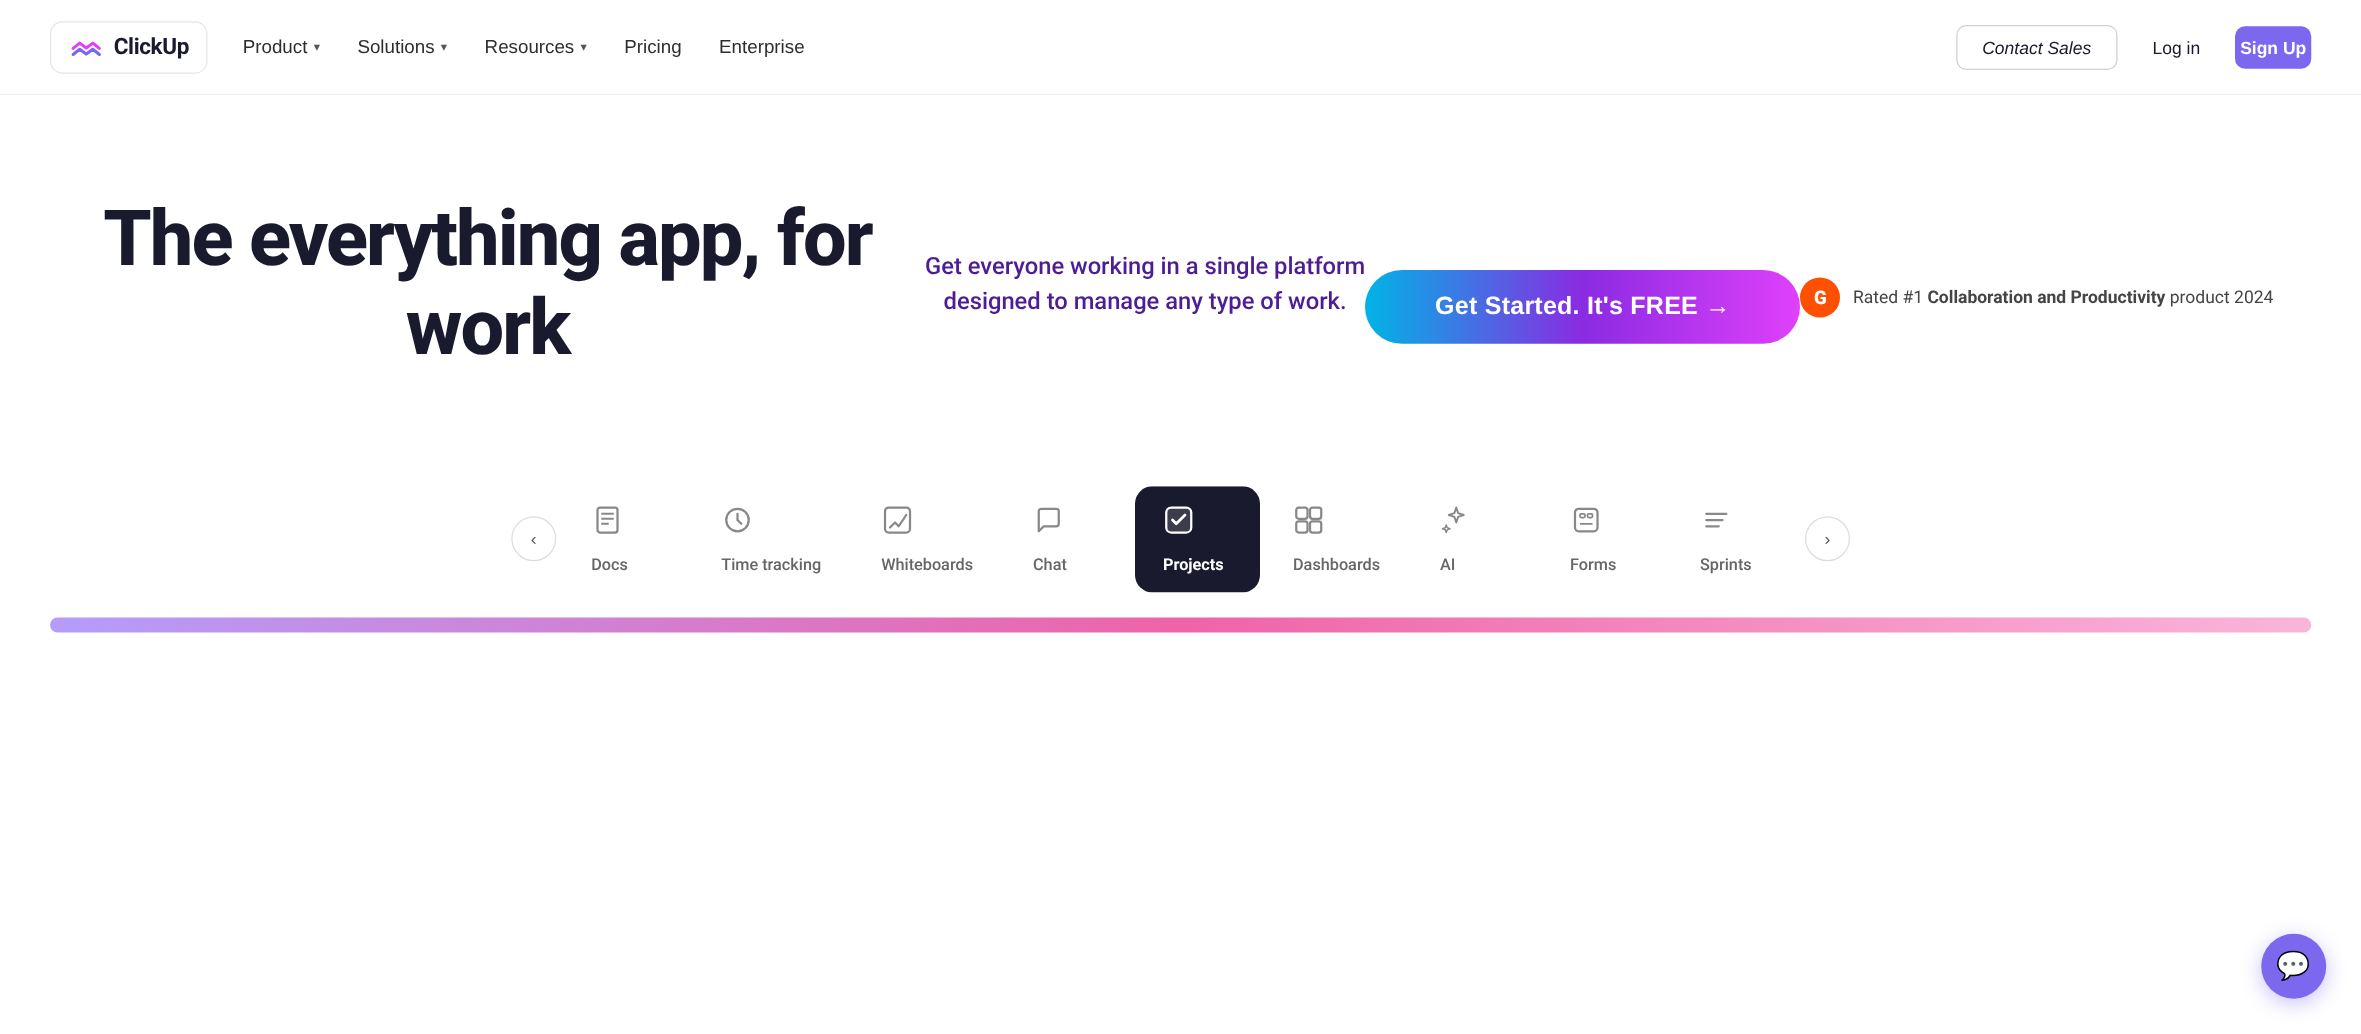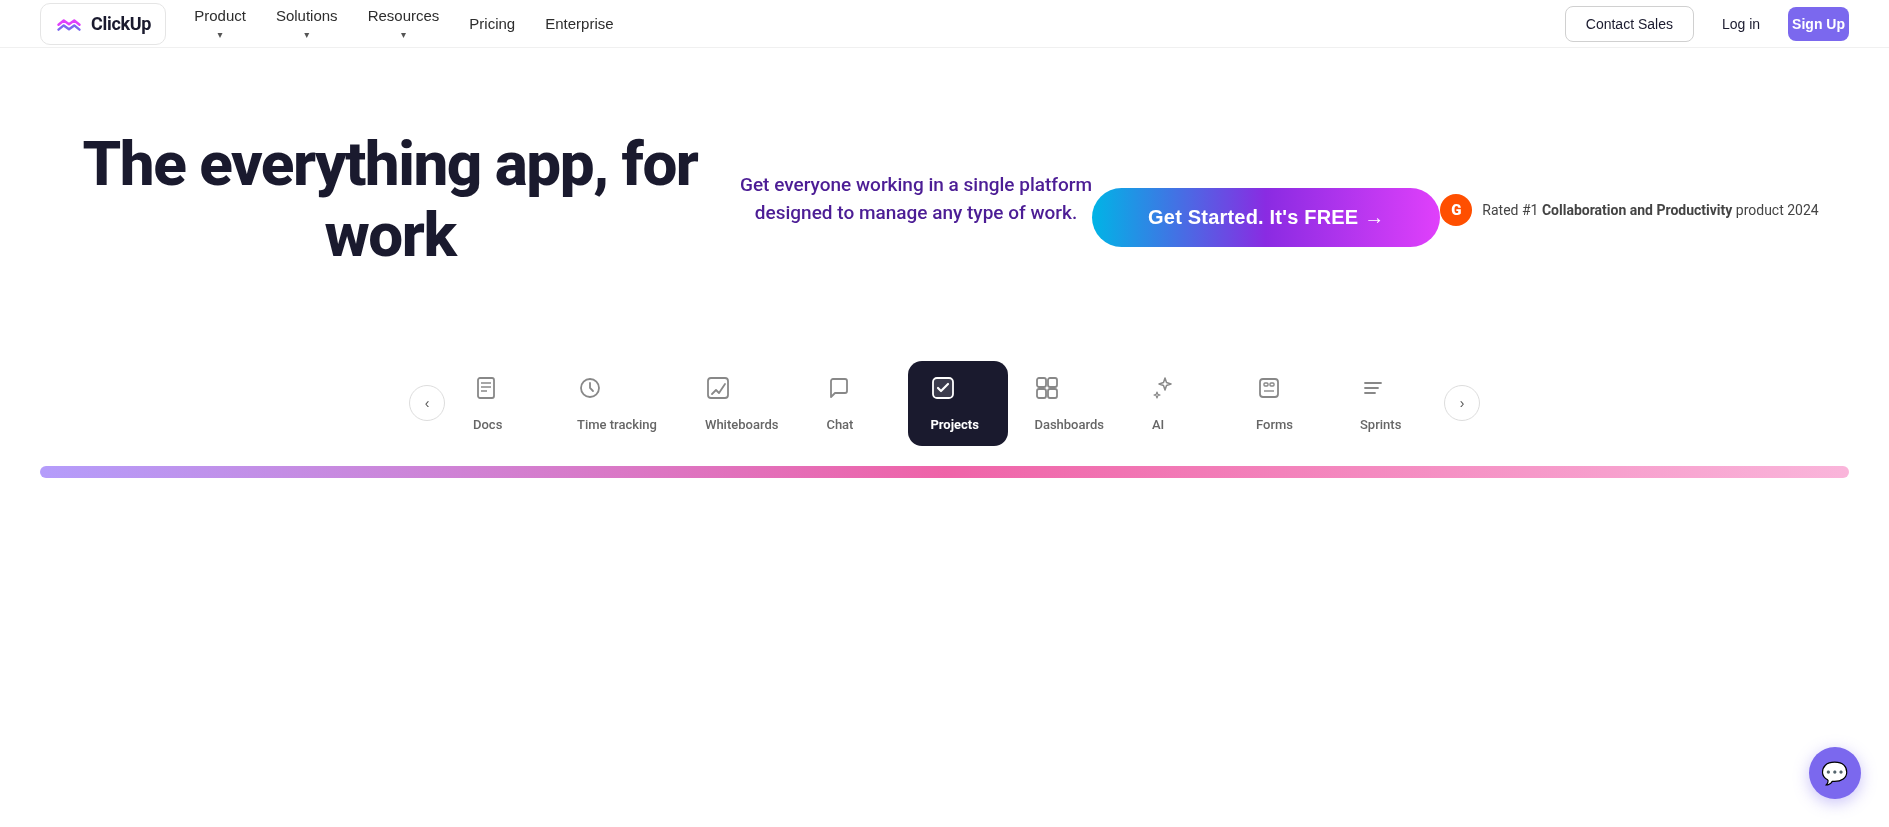--- a/index.html
+++ b/index.html
@@ -9,21 +9,21 @@
       min-height: 827px;
       overflow-x: hidden;
     }
 
     
     nav {
       display: flex;
       align-items: center;
       justify-content: space-between;
       padding: 0 40px;
-      height: 48px;
+      height: 76px;
       position: sticky;
       top: 0;
       background: #fff;
       z-index: 100;
       border-bottom: 1px solid #f0f0f0;
     }
     .nav-left {
       display: flex;
       align-items: center;
       gap: 4px;
@@ -60,40 +60,40 @@
       gap: 5px;
       padding: 8px 14px;
       border-radius: 8px;
       font-size: 15px;
       font-weight: 500;
       color: #2d2d2d;
       cursor: pointer;
       border: none;
       background: none;
       white-space: nowrap;
-      flex-direction: column;
     }
     .chevron {
       font-size: 10px;
       color: #555;
     }
     .nav-right {
       display: flex;
       align-items: center;
       gap: 10px;
     }
     .btn-contact {
       padding: 9px 20px;
       border: 1.5px solid #d0d0d0;
       border-radius: 8px;
       background: #fff;
       font-size: 14px;
       font-weight: 500;
       color: #1a1a2e;
       cursor: pointer;
+      font-style: italic;
     }
     .btn-login {
       padding: 9px 18px;
       border: none;
       background: none;
       font-size: 14px;
       font-weight: 500;
       color: #1a1a2e;
       cursor: pointer;
     }

